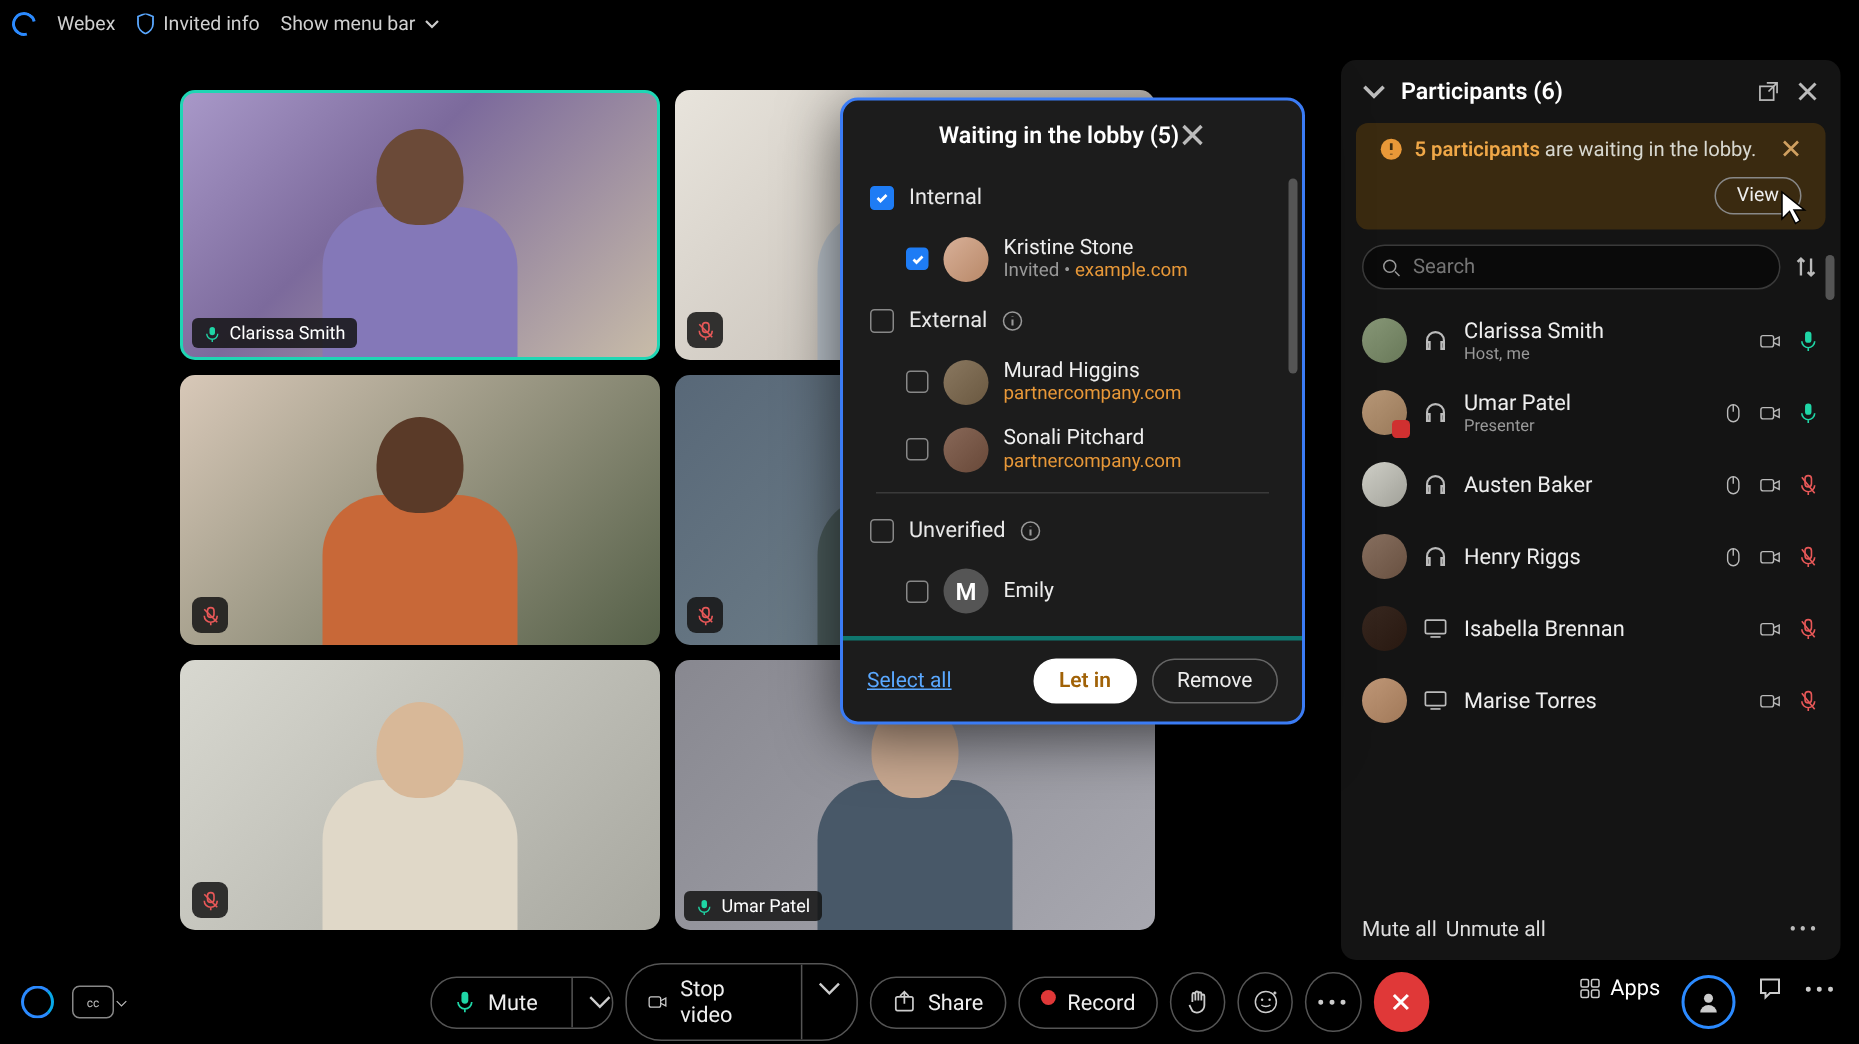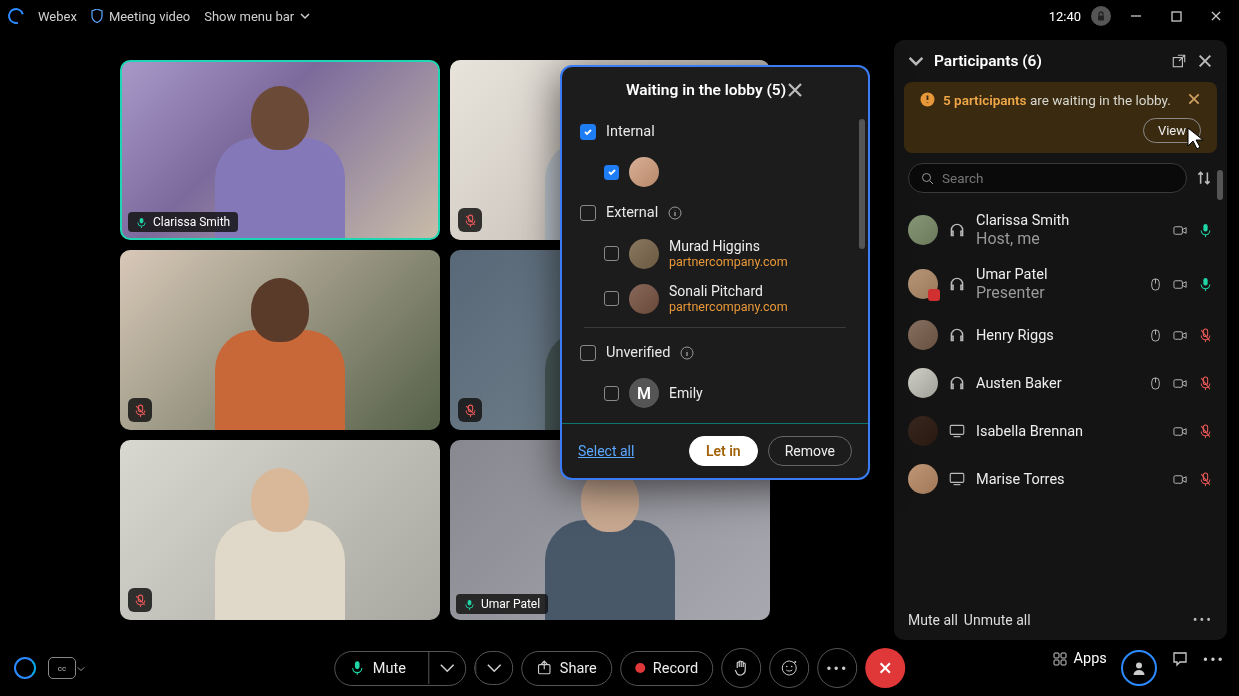--- a/index.html
+++ b/index.html
@@ -52,21 +52,21 @@
 .av1{background:linear-gradient(135deg,#d8b098,#b88868)}
 .av2{background:linear-gradient(135deg,#8a7860,#6a5840)}
 .av3{background:linear-gradient(135deg,#886858,#684838)}
 .av-letter{background:#555}
 .lobby-info{flex:1;min-width:0}
 .lobby-name{font-size:14px;color:#eee}
 .lobby-sub{font-size:12.5px;color:#999}
 .lobby-sub .dom,.orange{color:#e89838}
 .info-i{width:14px;height:14px;color:#999;flex-shrink:0}
 .hr{height:1px;background:#3a3a3a;margin:6px 10px}
-.modal-f{display:flex;align-items:center;padding:12px 16px;gap:10px;border-top:1px solid #0f766e}
+.modal-f{display:flex;align-items:center;padding:12px 16px;gap:10px;border-top:3px solid #0f766e}
 .link{color:#5aa8ff;text-decoration:underline;font-size:14px}
 .spacer{flex:1}
 .pill{border-radius:20px;padding:6px 16px;font-size:14px;border:1px solid #666;background:transparent;color:#eee;cursor:pointer}
 .pill.primary{background:#fff;color:#a16207;border-color:#fff;font-weight:600}
 
 
 .panel{position:absolute;top:40px;right:12px;width:333px;bottom:56px;background:#141414;border-radius:10px;display:flex;flex-direction:column}
 .panel-h{display:flex;align-items:center;padding:12px 14px;gap:10px}
 .panel-h h3{font-size:15.5px;font-weight:600;flex:1}
 .phicon{width:16px;height:16px;color:#bbb}
@@ -89,38 +89,38 @@
 .pa1{background:linear-gradient(135deg,#889878,#687858)}
 .pa2{background:linear-gradient(135deg,#b89878,#987858);position:relative}
 .pa2::after{content:'';position:absolute;right:-2px;bottom:-2px;width:12px;height:12px;background:#d03030;border-radius:3px}
 .pa3{background:linear-gradient(135deg,#d0d0c8,#a0a098)}
 .pa4{background:linear-gradient(135deg,#887060,#685040)}
 .pa5{background:linear-gradient(135deg,#382820,#281810)}
 .pa6{background:linear-gradient(135deg,#c09878,#a07858)}
 .headset{width:18px;height:18px;color:#bbb;flex-shrink:0}
 .pinfo{flex:1;min-width:0}
 .pname{font-size:14.5px;color:#eee}
-.psub{font-size:16px;color:#999}
+.psub{font-size:11px;color:#999}
 .pctrls{display:flex;gap:10px;align-items:center}
 .pctrls svg{width:15px;height:15px}
 .mic-on{color:#1fd6a6}
 .mic-off{color:#e85858}
 .cam{color:#bbb}
 .hand{color:#bbb}
 .panel-f{display:flex;align-items:center;padding:12px 14px;gap:6px;font-size:14px;color:#ddd}
 .dots{margin-left:auto;letter-spacing:2px;color:#bbb}
 
 
 .bottombar{position:absolute;bottom:0;left:0;right:0;height:56px;display:flex;align-items:center;padding:0 14px;gap:10px}
 .bb-left{display:flex;align-items:center;gap:12px}
 .ring{width:22px;height:22px;border:2.5px solid #2b8aff;border-radius:50%;border-right-color:#08a8e8}
 .cc{width:28px;height:22px;border:1.5px solid #888;border-radius:5px;display:flex;align-items:center;justify-content:center;font-size:8px;color:#bbb;position:relative}
 .cc .d{position:absolute;right:-10px;top:7px}
 .bb-center{position:absolute;left:50%;transform:translateX(-50%);display:flex;gap:8px;align-items:center}
-.bbpill{display:flex;align-items:center;gap:8px;border:1px solid #555;border-radius:24px;padding:8px 14px;font-size:14.5px;color:#eee;background:transparent}
+.bbpill{display:flex;gap:8px;border:1px solid #555;border-radius:24px;padding:8px 14px;font-size:14.5px;color:#eee;background:transparent}
 .bbpill.split{padding:0;overflow:hidden}
 .bbpill.split .main{padding:8px 14px;display:flex;align-items:center;gap:8px}
 .bbpill.split .dd{padding:8px 10px;border-left:1px solid #555}
 .bbpill svg{width:16px;height:16px}
 .rec-dot{width:10px;height:10px;border-radius:50%;background:#e03838}
 .circ{width:40px;height:40px;border:1px solid #555;border-radius:50%;display:flex;align-items:center;justify-content:center}
 .circ.red{background:#e03838;border:0}
 .bb-right{margin-left:auto;display:flex;align-items:flex-start;gap:14px}
 .apps{display:flex;align-items:center;gap:6px;font-size:14.5px}
 .part-btn{width:36px;height:36px;border-radius:50%;border:2.5px solid #2b8aff;display:flex;align-items:center;justify-content:center}
@@ -129,52 +129,28 @@
 </head>
 <body>
 
 <div class="titlebar">
   <span class="logo"></span>
   <span class="title-item">Webex</span>
   <span class="title-item">
     <svg class="shield" viewBox="0 0 12 14">
         <path d="M6 0 L11 2 V7 C11 10 8.5 12.5 6 13.5 C3.5 12.5 1 10 1 7 V2 Z" fill="none" stroke="#5aa8ff" stroke-width="1.2"></path>
       </svg>
-    <span>Meeting video</span>
+    <span>Invited info</span>
   </span>
   <span class="title-item">
     <span>Show menu bar</span>
     <svg class="chev" viewBox="0 0 10 10">
         <path d="M1 3 L5 7 L9 3" fill="none" stroke="#ccc" stroke-width="1.5"></path>
       </svg>
   </span>
-  <div class="ti-right">
-    <span>12:40</span>
-    <span class="lock-circle">
-        <svg width="10" height="10" viewBox="0 0 10 10">
-          <rect x="2" y="4.5" width="6" height="5" rx="1" fill="#222"></rect>
-          <path d="M3 4.5 V3 a2 2 0 0 1 4 0 V4.5" fill="none" stroke="#222" stroke-width="1.3"></path>
-        </svg>
-      </span>
-    <span class="wbtn">
-        <svg width="12" height="12" viewBox="0 0 12 12">
-          <path d="M1 6 H11" stroke="#ccc" stroke-width="1.3"></path>
-        </svg>
-      </span>
-    <span class="wbtn">
-        <svg width="11" height="11" viewBox="0 0 11 11">
-          <rect x="1" y="1" width="9" height="9" fill="none" stroke="#ccc" stroke-width="1.3"></rect>
-        </svg>
-      </span>
-    <span class="wbtn">
-        <svg width="12" height="12" viewBox="0 0 12 12">
-          <path d="M2 2 L10 10 M10 2 L2 10" stroke="#ccc" stroke-width="1.3"></path>
-        </svg>
-      </span>
-  </div>
 </div>
 
 <div class="stage">
   <div class="grid">
     <div class="tile active t1">
       <div class="person p1">
           <div class="body"></div>
           <div class="head"></div>
         </div>
       <div class="nametag">
@@ -266,20 +242,24 @@
         </span>
       <span>Internal</span>
     </div>
     <div class="lobby-row">
       <span class="cbx on">
           <svg width="10" height="10" viewBox="0 0 10 10">
             <path d="M2 5 L4 7 L8 3" stroke="#fff" stroke-width="1.8" fill="none"></path>
           </svg>
         </span>
       <span class="av av1"></span>
+      <div class="lobby-info">
+        <div class="lobby-name">Kristine Stone</div>
+        <div class="lobby-sub"><span>Invited • </span><span class="dom">example.com</span></div>
+      </div>
     </div>
     <div class="sect">
       <span class="cbx"></span>
       <span>External</span>
       <svg class="info-i" viewBox="0 0 14 14">
           <circle cx="7" cy="7" r="6" fill="none" stroke="currentColor"></circle>
           <path d="M7 4 V4.3 M7 6 V10" stroke="currentColor" stroke-width="1.4"></path>
         </svg>
     </div>
     <div class="lobby-row">
@@ -403,49 +383,49 @@
             <rect x="1" y="2" width="9" height="8" rx="1.5" fill="none" stroke="currentColor"></rect>
             <path d="M10 5 L14 3 V9 L10 7" fill="none" stroke="currentColor"></path>
           </svg>
         <svg class="mic-on" viewBox="0 0 12 14">
             <rect x="4" y="1" width="4" height="7" rx="2" fill="currentColor"></rect>
             <path d="M2 7 a4 4 0 0 0 8 0 M6 11 V13" stroke="currentColor" fill="none"></path>
           </svg>
       </div>
     </div>
     <div class="prow">
-      <span class="pav pa4"></span>
+      <span class="pav pa3"></span>
       <svg class="headset" viewBox="0 0 16 16">
           <path d="M3 9 V8 a5 5 0 0 1 10 0 V9 M3 9 h1.5 v4 H3 z M13 9 h-1.5 v4 H13 z" fill="none" stroke="currentColor" stroke-width="1.3"></path>
         </svg>
       <div class="pinfo">
-          <div class="pname">Henry Riggs</div>
+          <div class="pname">Austen Baker</div>
         </div>
       <div class="pctrls">
         <svg class="hand" viewBox="0 0 14 16">
             <rect x="3" y="2" width="8" height="12" rx="4" fill="none" stroke="currentColor"></rect>
             <path d="M7 2 V7" stroke="currentColor"></path>
           </svg>
         <svg class="cam" viewBox="0 0 16 12">
             <rect x="1" y="2" width="9" height="8" rx="1.5" fill="none" stroke="currentColor"></rect>
             <path d="M10 5 L14 3 V9 L10 7" fill="none" stroke="currentColor"></path>
           </svg>
         <svg class="mic-off" viewBox="0 0 12 14">
             <rect x="4" y="1" width="4" height="7" rx="2" fill="none" stroke="currentColor"></rect>
             <path d="M2 7 a4 4 0 0 0 8 0 M6 11 V13 M2 2 L10 12" stroke="currentColor" fill="none"></path>
           </svg>
       </div>
     </div>
     <div class="prow">
-      <span class="pav pa3"></span>
+      <span class="pav pa4"></span>
       <svg class="headset" viewBox="0 0 16 16">
           <path d="M3 9 V8 a5 5 0 0 1 10 0 V9 M3 9 h1.5 v4 H3 z M13 9 h-1.5 v4 H13 z" fill="none" stroke="currentColor" stroke-width="1.3"></path>
         </svg>
       <div class="pinfo">
-          <div class="pname">Austen Baker</div>
+          <div class="pname">Henry Riggs</div>
         </div>
       <div class="pctrls">
         <svg class="hand" viewBox="0 0 14 16">
             <rect x="3" y="2" width="8" height="12" rx="4" fill="none" stroke="currentColor"></rect>
             <path d="M7 2 V7" stroke="currentColor"></path>
           </svg>
         <svg class="cam" viewBox="0 0 16 12">
             <rect x="1" y="2" width="9" height="8" rx="1.5" fill="none" stroke="currentColor"></rect>
             <path d="M10 5 L14 3 V9 L10 7" fill="none" stroke="currentColor"></path>
           </svg>
@@ -523,20 +503,27 @@
           </svg>
           <span>Mute</span>
         </span>
       <span class="dd">
           <svg width="10" height="10" viewBox="0 0 10 10">
             <path d="M1 3 L5 7 L9 3" fill="none" stroke="#ccc"></path>
           </svg>
         </span>
     </div>
     <div class="bbpill split">
+      <span class="main">
+          <svg viewBox="0 0 16 12">
+            <rect x="1" y="2" width="9" height="8" rx="1.5" fill="none" stroke="#ccc"></rect>
+            <path d="M10 5 L14 3 V9 L10 7" fill="none" stroke="#ccc"></path>
+          </svg>
+          <span>Stop video</span>
+        </span>
       <span class="dd">
           <svg width="10" height="10" viewBox="0 0 10 10">
             <path d="M1 3 L5 7 L9 3" fill="none" stroke="#ccc"></path>
           </svg>
         </span>
     </div>
     <div class="bbpill">
         <svg viewBox="0 0 14 14">
           <rect x="2" y="4" width="10" height="8" rx="1" fill="none" stroke="#ccc"></rect>
           <path d="M7 8 V1 M4.5 3.5 L7 1 L9.5 3.5" fill="none" stroke="#ccc"></path>

